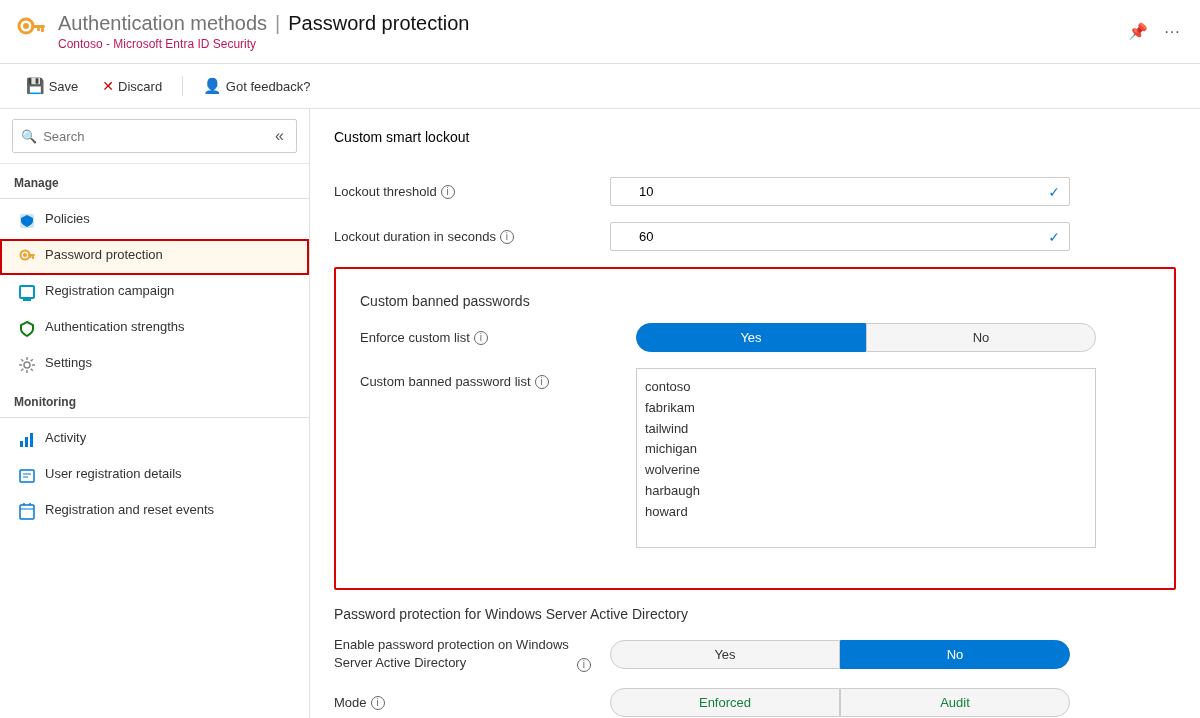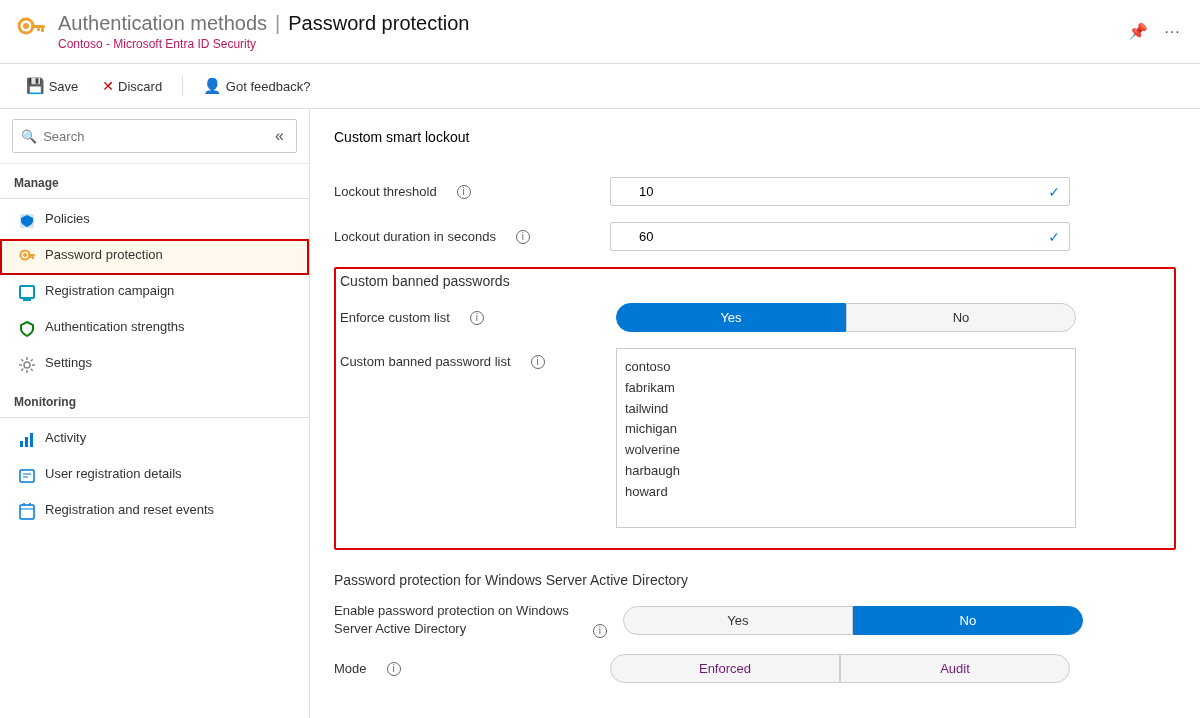--- a/index.html
+++ b/index.html
@@ -32,48 +32,48 @@
     .sidebar-divider { border: none; border-top: 1px solid #e0e0e0; margin: 4px 0; }
     .sidebar-item { display: flex; align-items: flex-start; gap: 8px; padding: 8px 14px; cursor: pointer; border-left: 3px solid transparent; }
     .sidebar-item-icon { width: 20px; height: 20px; display: flex; align-items: center; justify-content: center; flex-shrink: 0; }
     .sidebar-item-label { font-size: 13px; color: #333; }
     .sidebar-section-label-monitoring { font-size: 12px; font-weight: 600; color: #444; padding: 12px 14px 4px 14px; }
 
     
     .main { flex: 1; overflow-y: auto; padding: 20px 24px; background: #fff; }
     .section-title { font-size: 14px; font-weight: 400; color: #000000; margin-bottom: 32px; }
     .form-row { display: flex; align-items: center; margin-bottom: 16px; gap: 16px; }
-    .form-label { font-size: 13px; color: #333; min-width: 260px; display: flex; align-items: center; gap: 20px; }
+    .form-label { font-size: 13px; color: #333; min-width: 260px; display: flex; align-items: center; gap: 4px; }
     .info-icon { display: inline-flex; align-items: center; justify-content: center; width: 14px; height: 14px; border: 1px solid #666; border-radius: 50%; font-size: 10px; color: #666; cursor: pointer; }
 
     
     .select-wrap { position: relative; width: 460px; }
     .select-wrap select { width: 100%; padding: 6px 30px 6px 28px; border: 1px solid #ccc; border-radius: 2px; font-size: 13px; appearance: none; background: #fff; cursor: pointer; }
     .select-check { position: absolute; right: 10px; top: 50%; transform: translateY(-50%); color: #0078d4; font-size: 14px; pointer-events: none; }
 
     
-    .banned-section { border: 2px solid #d00; border-radius: 2px; padding: 4px; margin-bottom: 22px; }
+    .banned-section { border: 2px solid #d00; border-radius: 2px; padding: 24px; margin-bottom: 16px; }
     .banned-section-title { font-size: 14px; font-weight: 400; color: #333; margin-bottom: 14px; }
 
     
     .toggle-group { display: flex; width: 460px; }
     .toggle-btn { flex: 1; padding: 6px 10px; border: 1px solid #ccc; background: #f5f5f5; cursor: pointer; font-size: 13px; color: #333; text-align: center; }
     .toggle-btn.active { background: #0078d4; color: #fff; border-color: #0078d4; }
     .toggle-btn:first-child { border-radius: 16px 0 0 16px; }
     .toggle-btn:last-child { border-radius: 0 16px 16px 0; }
 
     
     .banned-textarea { width: 460px; height: 180px; border: 1px solid #ccc; padding: 8px; font-size: 13px; color: #333; font-family: inherit; resize: none; outline: none; line-height: 1.6; }
 
     
     .windows-section-title { font-size: 14px; font-weight: 400; color: #333; margin-bottom: 14px; }
 
     
     .mode-toggle-group { display: flex; width: 460px; }
-    .mode-toggle-btn { flex: 1; padding: 6px 10px; border: 1px solid #ccc; background: #f5f5f5; cursor: pointer; font-size: 13px; color: #701a75; }
+    .mode-toggle-btn { flex: 1; padding: 6px 10px; border: 1px solid #ccc; background: #f5f5f5; cursor: pointer; font-size: 13px; color: #15803d; }
     .mode-toggle-btn:first-child { border-radius: 16px 0 0 16px; }
     .mode-toggle-btn:last-child { border-radius: 0 16px 16px 0; }
 
     .sidebar-item.active-selected { background: #fef9ec; }
   </style>
 </head>
 <body>
 
 <div class="header">
   <div class="header-icon">

